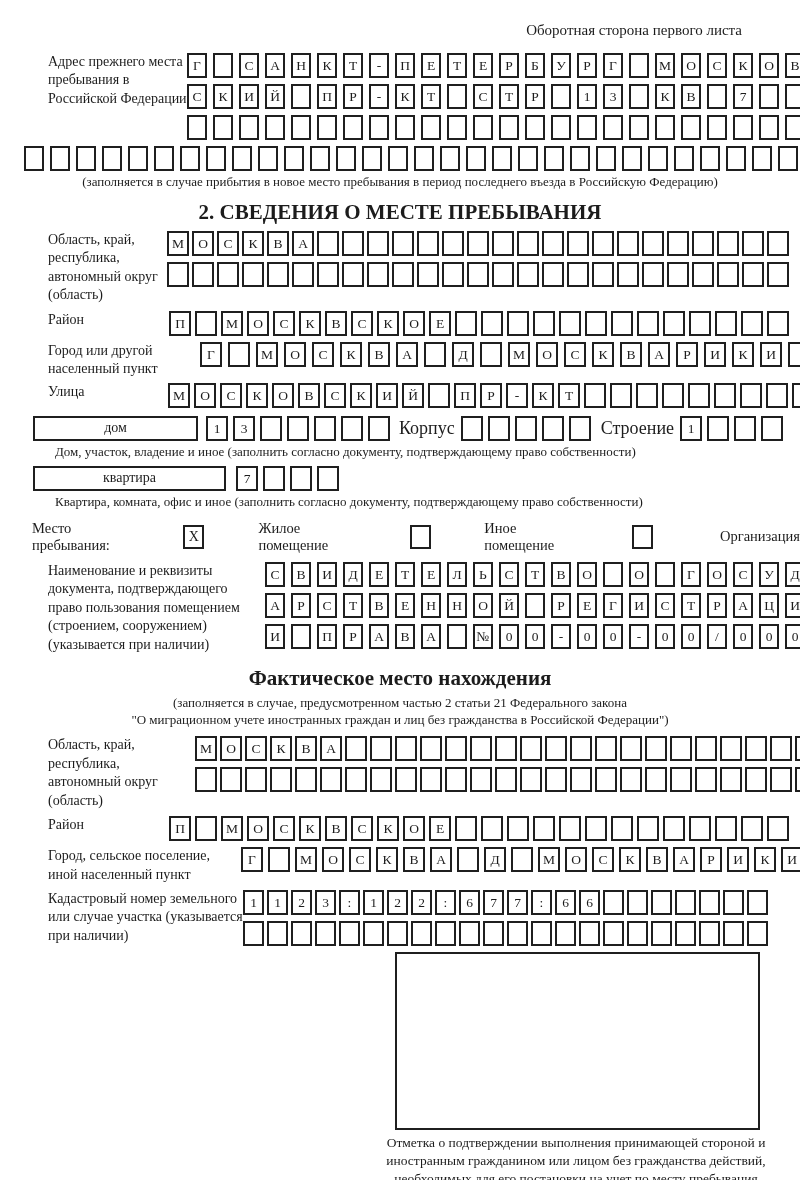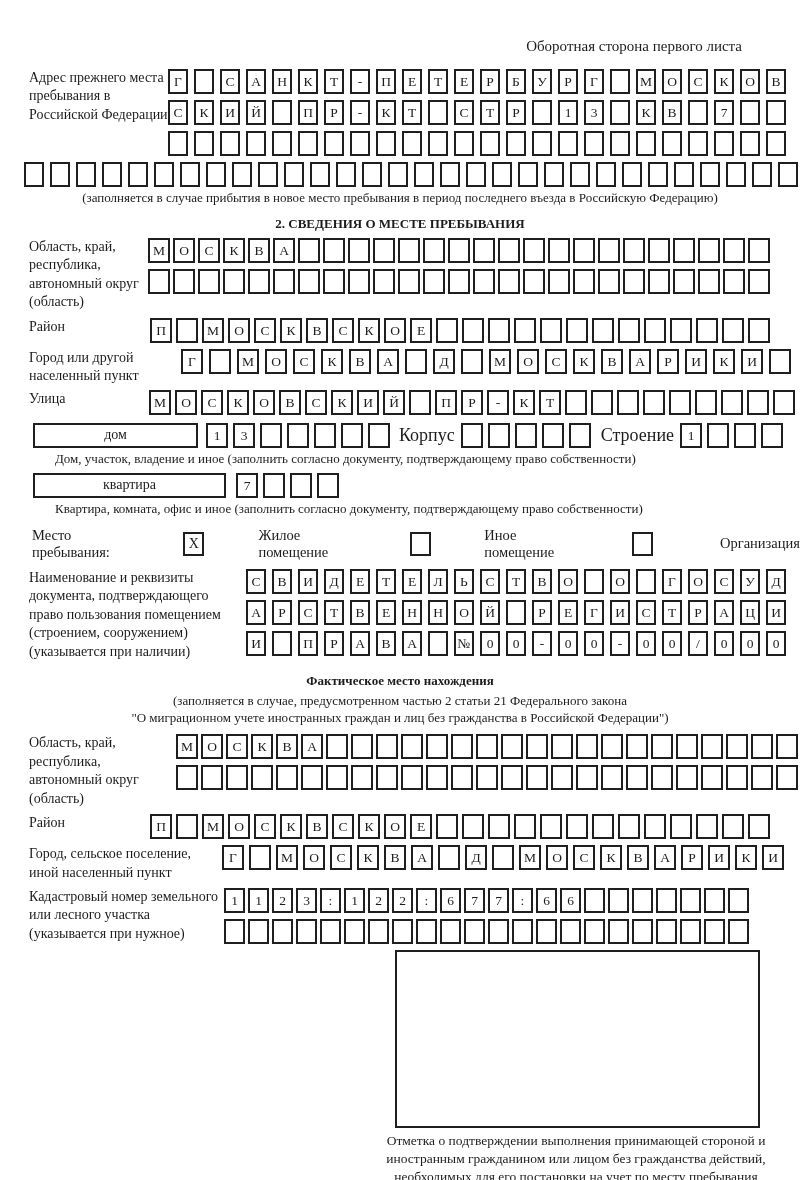--- a/index.html
+++ b/index.html
@@ -5,40 +5,40 @@
   html,body{margin:0;padding:0;background:#ffffff;}
   .form{
     position:relative;
     width:800px;height:1180px;
     background:#ffffff;
     color:#1c1c1c;
     font-family:"Liberation Serif","DejaVu Serif",serif;
     overflow:hidden;
     box-sizing:border-box;
   }
-  .header-note{margin-top:38px;padding-right:58px;text-align:right;font-size:15px;}
-  .field{display:flex;align-items:flex-start;padding-left:29px;margin-top:6px;}
+  .header-note{margin-top:22px;padding-right:58px;text-align:right;font-size:15px;}
+  .field{display:flex;align-items:flex-start;padding-left:48px;margin-top:6px;}
   .flabel{flex-shrink:0;font-size:14px;line-height:1.32;}
   .rows{display:flex;flex-direction:column;gap:6px;}
   .row{display:flex;}
   .cell{
     box-sizing:content-box;
     width:16px;height:21px;
     border:2px solid #1f1f1f;
     display:inline-flex;align-items:center;justify-content:center;
     font-size:13.5px;line-height:1;background:#fff;
     flex-shrink:0;
   }
   .g6{gap:6px;} .g5{gap:5px;} .g4{gap:4px;} .g3{gap:3px;}
   .wcell .cell{width:18px;}
   .ccell .cell{width:17px;}
   .caption{font-size:13px;margin-top:3px;}
   .center{text-align:center;}
   .left-cap{padding-left:55px;}
-  .sec-title{font-size:13px;font-weight:bold;text-align:center;margin:10px 0 4px 0;}
+  .sec-title{font-size:21px;font-weight:bold;text-align:center;margin:10px 0 4px 0;}
   .widebox{
     box-sizing:border-box;
     border:2px solid #1f1f1f;height:25px;
     display:flex;align-items:center;justify-content:center;
     font-size:14px;flex-shrink:0;background:#fff;
   }
   .houserow{display:flex;align-items:center;padding-left:33px;margin-top:8px;}
   .inline-lbl{font-size:18px;flex-shrink:0;}
   .stay{display:flex;align-items:center;padding-left:32px;margin-top:10px;font-size:14.5px;gap:43px;}
   .checkbox{
@@ -571,21 +571,21 @@
         <span class="cell">В</span>
         <span class="cell">А</span>
         <span class="cell">Р</span>
         <span class="cell">И</span>
         <span class="cell">К</span>
         <span class="cell">И</span>
       </div>
   </div>
 
   <div class="field">
-    <div class="flabel" style="width:195px;">Кадастровый номер земельного или лесного участка (указывается при нужное)</div>
+    <div class="flabel" style="width:195px;">Кадастровый номер земельного или случае участка (указывается при наличии)</div>
     <div class="rows">
       <div class="row g3 ccell">
           <span class="cell">1</span>
           <span class="cell">1</span>
           <span class="cell">2</span>
           <span class="cell">3</span>
           <span class="cell">:</span>
           <span class="cell">1</span>
           <span class="cell">2</span>
           <span class="cell">2</span>

